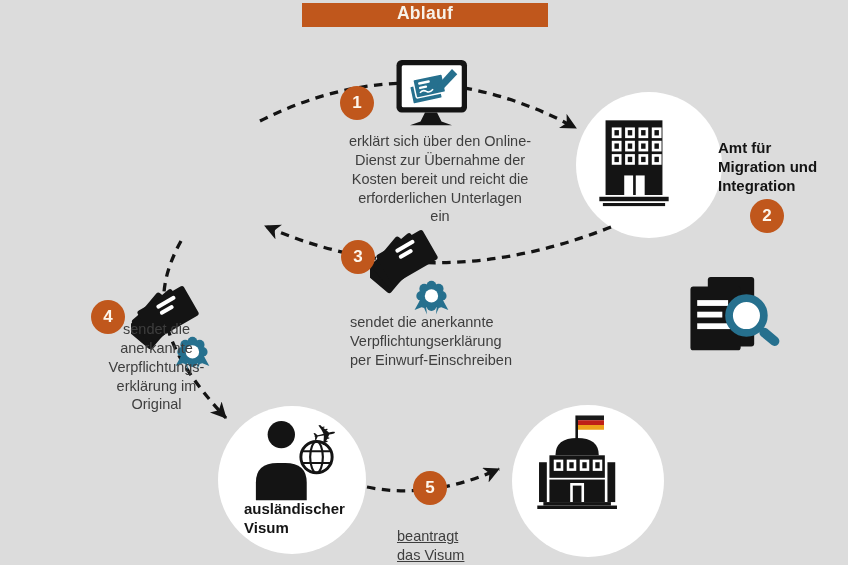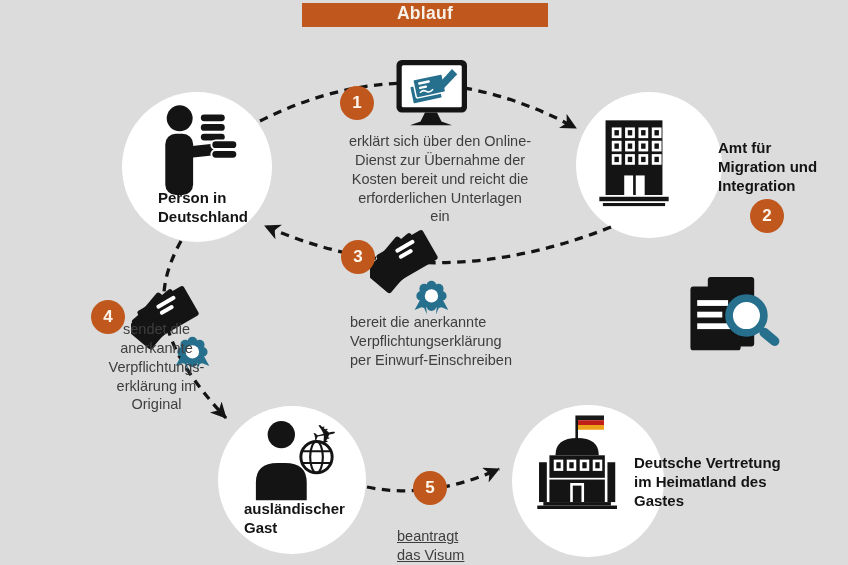--- a/index.html
+++ b/index.html
@@ -68,40 +68,20 @@
       </marker>
     </defs>
     <g fill="none" stroke="#141414" stroke-width="3.3" stroke-dasharray="8.5 6.5">
       <path d="M260 121 Q416 42 576 128" marker-end="url(#ah)"></path>
       <path d="M611 227 Q430 299 265 226" marker-end="url(#ah)"></path>
       <path d="M181 241 C150 297 158 345 226 418" marker-end="url(#ah)"></path>
       <path d="M367 487 Q430 500 499 469" marker-end="url(#ah)"></path>
     </g>
   </svg>
 
-  <div class="node" style="left:122px;top:92px;width:150px;height:150px;">
-    <svg class="icon-abs" style="left:26px;top:10px;" width="96" height="96" viewBox="0 0 100 100">
-      <g fill="#141414">
-        <circle cx="33" cy="17" r="13.5"></circle>
-        <rect x="18" y="33" width="29" height="64" rx="11"></rect>
-        <g transform="rotate(-6 44 52)">
-            <rect x="38" y="46" width="44" height="12" rx="6"></rect>
-          </g>
-        <g stroke="#ffffff" stroke-width="2">
-          <rect x="54" y="12" width="27" height="9" rx="4.5"></rect>
-          <rect x="54" y="22" width="27" height="9" rx="4.5"></rect>
-          <rect x="54" y="32" width="27" height="9" rx="4.5"></rect>
-          <rect x="66" y="40" width="27" height="9" rx="4.5"></rect>
-          <rect x="66" y="50" width="27" height="9" rx="4.5"></rect>
-        </g>
-      </g>
-    </svg>
-    <div class="node-label" style="left:36px;top:96px;">Person in
-Deutschland</div>
-  </div>
 
   <div class="node" style="left:576px;top:92px;width:146px;height:146px;">
     <svg class="icon-abs" style="left:18px;top:26px;" width="80" height="90" viewBox="0 0 90 100">
       <rect x="13" y="2" width="64" height="84" fill="#141414"></rect>
       <g>
         <g fill="#ffffff">
           <rect x="20" y="10" width="11" height="12"></rect>
             <rect x="35" y="10" width="11" height="12"></rect>
           <rect x="50" y="10" width="11" height="12"></rect>
             <rect x="65" y="10" width="11" height="12"></rect>
@@ -142,21 +122,21 @@
   <div class="node" style="left:218px;top:406px;width:148px;height:148px;">
     <svg class="icon-abs" style="left:28px;top:12px;" width="98" height="88" viewBox="0 0 100 90">
       <circle cx="36" cy="17" r="14" fill="#141414"></circle>
       <path d="M10 84 L10 66 Q10 46 32 46 L40 46 Q62 46 62 66 L62 84 Z" fill="#141414"></path>
       <circle cx="72" cy="40" r="16" fill="#ffffff" stroke="#141414" stroke-width="3"></circle>
       <ellipse cx="72" cy="40" rx="6.5" ry="16" fill="none" stroke="#141414" stroke-width="2.2"></ellipse>
       <path d="M57 34 H87 M57 46 H87" stroke="#141414" stroke-width="2.2"></path>
       <text x="68" y="27" font-size="30" fill="#141414" font-family="DejaVu Sans" transform="rotate(-12 84 18)">✈</text>
     </svg>
     <div class="node-label" style="left:26px;top:93px;">ausländischer
-Gast</div>
+Visum</div>
   </div>
 
   <div class="node" style="left:512px;top:405px;width:152px;height:152px;">
     <svg class="icon-abs" style="left:14px;top:7px;" width="104" height="97" viewBox="0 0 120 112">
       <rect x="57" y="4" width="3" height="28" fill="#141414"></rect>
       <rect x="60" y="4" width="30" height="5.5" fill="#1a1a1a"></rect>
       <rect x="60" y="9.5" width="30" height="5.5" fill="#bf1f17"></rect>
       <rect x="60" y="15" width="30" height="5.5" fill="#eda21b"></rect>
       <path d="M34 50 Q34 30 59 30 Q84 30 84 50 Z" fill="#141414"></path>
       <rect x="27" y="50" width="64" height="26" fill="#141414"></rect>
@@ -173,23 +153,20 @@
           <rect x="80" y="58" width="5" height="7"></rect>
       </g>
       <rect x="15" y="58" width="9" height="46" fill="#141414"></rect>
       <rect x="94" y="58" width="9" height="46" fill="#141414"></rect>
       <rect x="27" y="78" width="64" height="26" fill="#141414"></rect>
       <rect x="51" y="82" width="16" height="22" fill="#ffffff"></rect>
       <rect x="54" y="85" width="10" height="19" fill="#141414"></rect>
       <rect x="20" y="104" width="78" height="4" fill="#141414"></rect>
       <rect x="13" y="108" width="92" height="4" fill="#141414"></rect>
     </svg>
-    <div class="node-label" style="left:122px;top:48px;width:165px;">Deutsche Vertretung
-im Heimatland des
-Gastes</div>
   </div>
 
   <svg class="icon-abs" style="left:386px;top:58px;" width="90" height="76" viewBox="0 0 120 100">
     <rect x="14" y="2" width="94" height="70" rx="7" fill="#141414"></rect>
     <rect x="21" y="9" width="80" height="56" rx="2" fill="#ffffff"></rect>
     <g transform="rotate(-12 58 38)">
       <rect x="32" y="32" width="40" height="24" rx="2" fill="#26708e" stroke="#ffffff" stroke-width="2"></rect>
       <rect x="38" y="24" width="40" height="25" rx="2" fill="#26708e" stroke="#ffffff" stroke-width="2"></rect>
       <rect x="44" y="29" width="16" height="3.2" rx="1.5" fill="#ffffff"></rect>
       <rect x="44" y="35" width="11" height="3.2" rx="1.5" fill="#ffffff"></rect>
@@ -233,21 +210,21 @@
     </div>
   <div class="badge" style="left:413px;top:471px;">
     <span>5</span>
     </div>
 
   <div class="step-text" style="left:340px;top:132px;width:200px;text-align:center;">erklärt sich über den Online-
 Dienst zur Übernahme der
 Kosten bereit und reicht die
 erforderlichen Unterlagen
 ein</div>
-  <div class="step-text" style="left:350px;top:313px;width:210px;">bereit die anerkannte
+  <div class="step-text" style="left:350px;top:313px;width:210px;">sendet die anerkannte
 Verpflichtungserklärung
 per Einwurf-Einschreiben</div>
   <div class="step-text" style="left:84px;top:320px;width:145px;text-align:center;">sendet die
 anerkannte
 Verpflichtungs-
 erklärung im
 Original</div>
   <div class="step-text" style="left:397px;top:527px;width:120px;text-decoration:underline;">beantragt
 das Visum</div>
 

